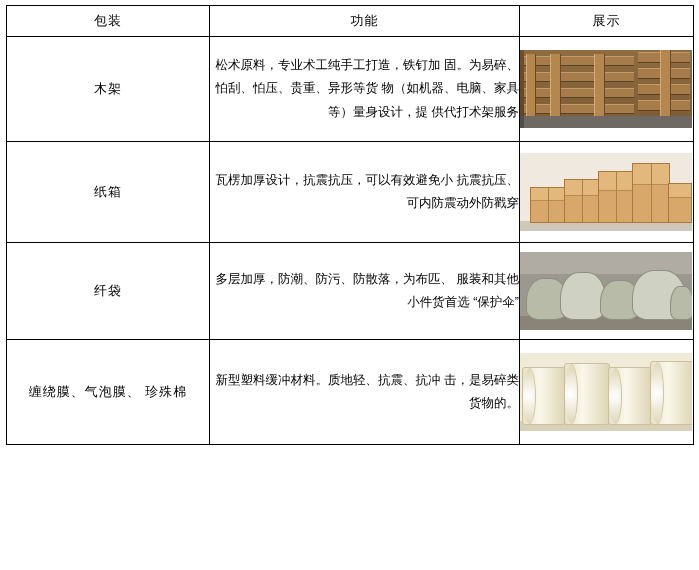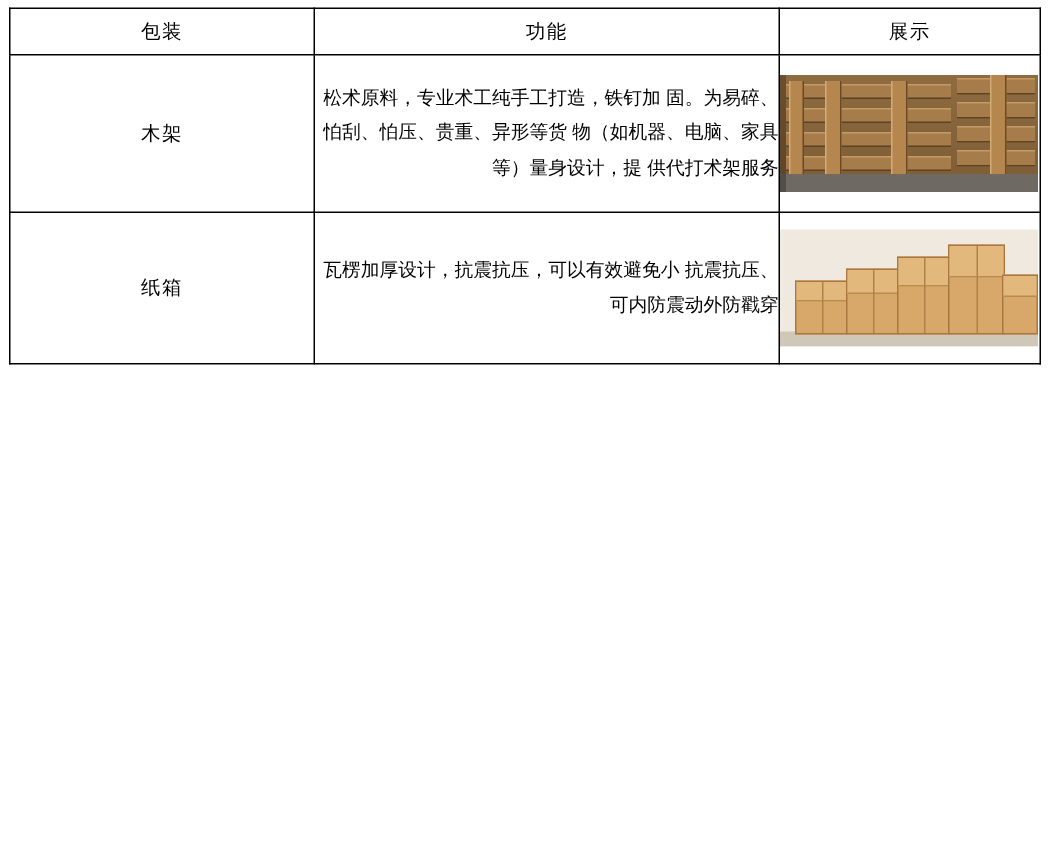--- a/index.html
+++ b/index.html
@@ -262,18 +262,54 @@
                 <div class="lid"></div>
                 <div class="seam"></div>
               </div>
             <div class="box" style="left:148px; top:30px; width:22px; height:38px;">
                 <div class="lid"></div>
               </div>
           </div>
         </td>
       </tr>
 
-
-
+      <tr class="row-3">
+        <td class="name-cell">纤袋</td>
+        <td class="func-cell">多层加厚，防潮、防污、防散落，为布匹、 服装和其他小件货首选 “保护伞”</td>
+        <td class="show-cell">
+          <div class="ph ph-bags">
+            <div class="wall"></div>
+            <div class="pallet"></div>
+            <div class="bag dark" style="left:6px; top:26px; width:40px; height:40px;"></div>
+            <div class="bag" style="left:40px; top:20px; width:44px; height:46px;"></div>
+            <div class="bag dark" style="left:80px; top:28px; width:38px; height:38px;"></div>
+            <div class="bag" style="left:112px; top:18px; width:52px; height:48px;"></div>
+            <div class="bag dark" style="left:150px; top:34px; width:22px; height:32px;"></div>
+          </div>
+        </td>
+      </tr>
+
+
+      <tr class="row-5">
+        <td class="name-cell">缠绕膜、气泡膜、 珍殊棉</td>
+        <td class="func-cell">新型塑料缓冲材料。质地轻、抗震、抗冲 击，是易碎类货物的。</td>
+        <td class="show-cell">
+          <div class="ph ph-film">
+            <div class="shelf"></div>
+            <div class="reel" style="left:2px; top:14px; width:42px; height:56px;">
+                <div class="cap"></div>
+              </div>
+            <div class="reel" style="left:44px; top:10px; width:44px; height:60px;">
+                <div class="cap"></div>
+              </div>
+            <div class="reel" style="left:88px; top:14px; width:42px; height:56px;">
+                <div class="cap"></div>
+              </div>
+            <div class="reel" style="left:130px; top:8px; width:42px; height:62px;">
+                <div class="cap"></div>
+              </div>
+          </div>
+        </td>
+      </tr>
 
     </tbody>
   </table>
 </div>
 
 </body></html>

